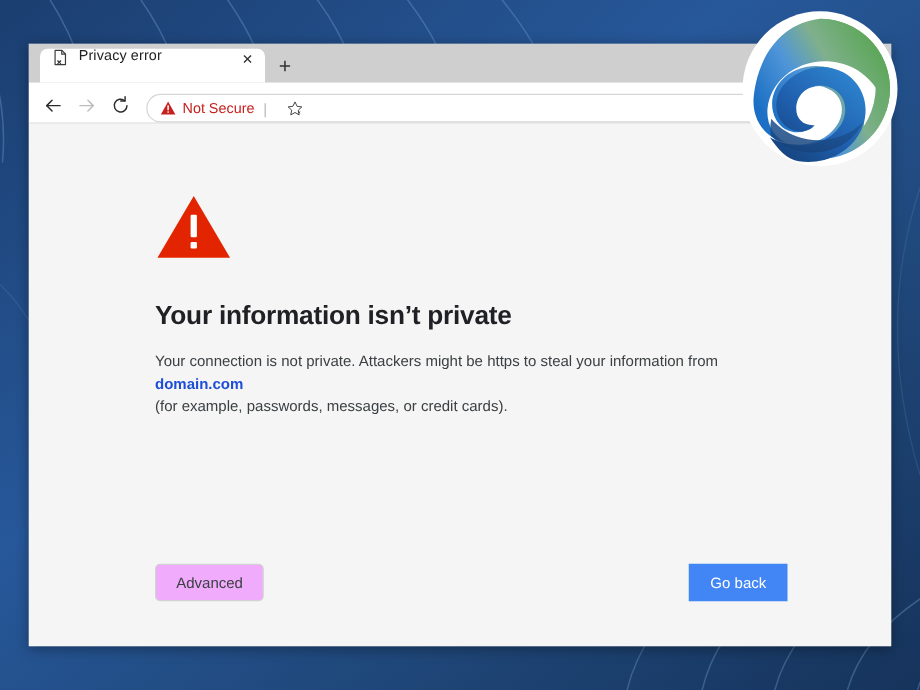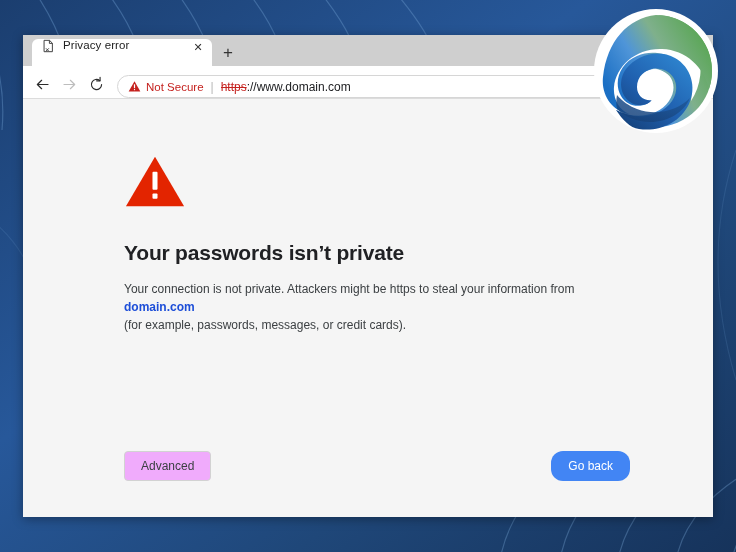--- a/index.html
+++ b/index.html
@@ -237,21 +237,21 @@
     border-radius: 4px;
     color: #3c4043;
     font-size: 12px;
     padding: 7px 16px;
     font-family: "Liberation Sans", sans-serif;
     line-height: 14px;
   }
   .btn-goback {
     background: #4285f4;
     border: none;
-    border-radius: 12px;
+    border-radius: 0;
     color: #ffffff;
     font-size: 12px;
     padding: 8px 17px;
     font-family: "Liberation Sans", sans-serif;
     line-height: 14px;
   }
 
   
   #edge-logo {
     position: absolute;
@@ -349,21 +349,20 @@
       <div class="omnibox">
         <span class="not-secure">
           <svg width="13" height="13" viewBox="0 0 16 16">
             <path d="M8 1.4 L15.2 14.2 H0.8 Z" fill="#c5221f"></path>
             <rect x="7.25" y="5.1" width="1.5" height="5.0" fill="#ffffff" rx="0.5"></rect>
             <rect x="7.25" y="11.0" width="1.5" height="1.6" fill="#ffffff" rx="0.5"></rect>
           </svg>
           <span class="not-secure-label">Not Secure</span>
         </span>
         <span class="omni-sep">|</span>
-        <span class="url-text"><span class="url-scheme">https</span><span>://www.domain.com</span></span>
         <span class="star-btn">
           <svg width="14" height="14" viewBox="0 0 20 20">
             <path d="M10 2.2 l2.4 5.0 5.4 .7 -4.0 3.7 1.0 5.4 -4.8 -2.7 -4.8 2.7 1.0 -5.4 -4.0 -3.7 5.4 -.7 Z" fill="none" stroke="#3c3c3c" stroke-width="1.1" stroke-linejoin="round"></path>
             <path d="M14.0 13.4 l1.4 1.4 M15.4 13.4 l-1.4 1.4" stroke="#3c3c3c" stroke-width="1" stroke-linecap="round" fill="none"></path>
           </svg>
         </span>
       </div>
 
       <div class="toolbar-right">
         <div class="toolbar-icon">
@@ -376,21 +375,21 @@
 
     <div class="page">
       <div class="interstitial">
 
         <svg class="warn-icon" viewBox="0 0 64 56">
           <path d="M32 2.5 L62 53.5 H2 Z" fill="#e32400"></path>
           <rect x="29.4" y="18" width="5.2" height="18.5" fill="#ffffff" rx="1"></rect>
           <rect x="29.4" y="40.5" width="5.2" height="5.4" fill="#ffffff" rx="1"></rect>
         </svg>
 
-        <div class="headline">Your passwords isn’t private</div>
+        <div class="headline">Your information isn’t private</div>
 
         <div class="body-para">
           <span>Your connection is not private. Attackers might be https to steal your information from </span><b>domain.com</b><br>
           <span>(for example, passwords, messages, or credit cards).</span>
         </div>
 
       </div>
 
       <div class="btn-row">
         <button class="btn-advanced">Advanced</button>

